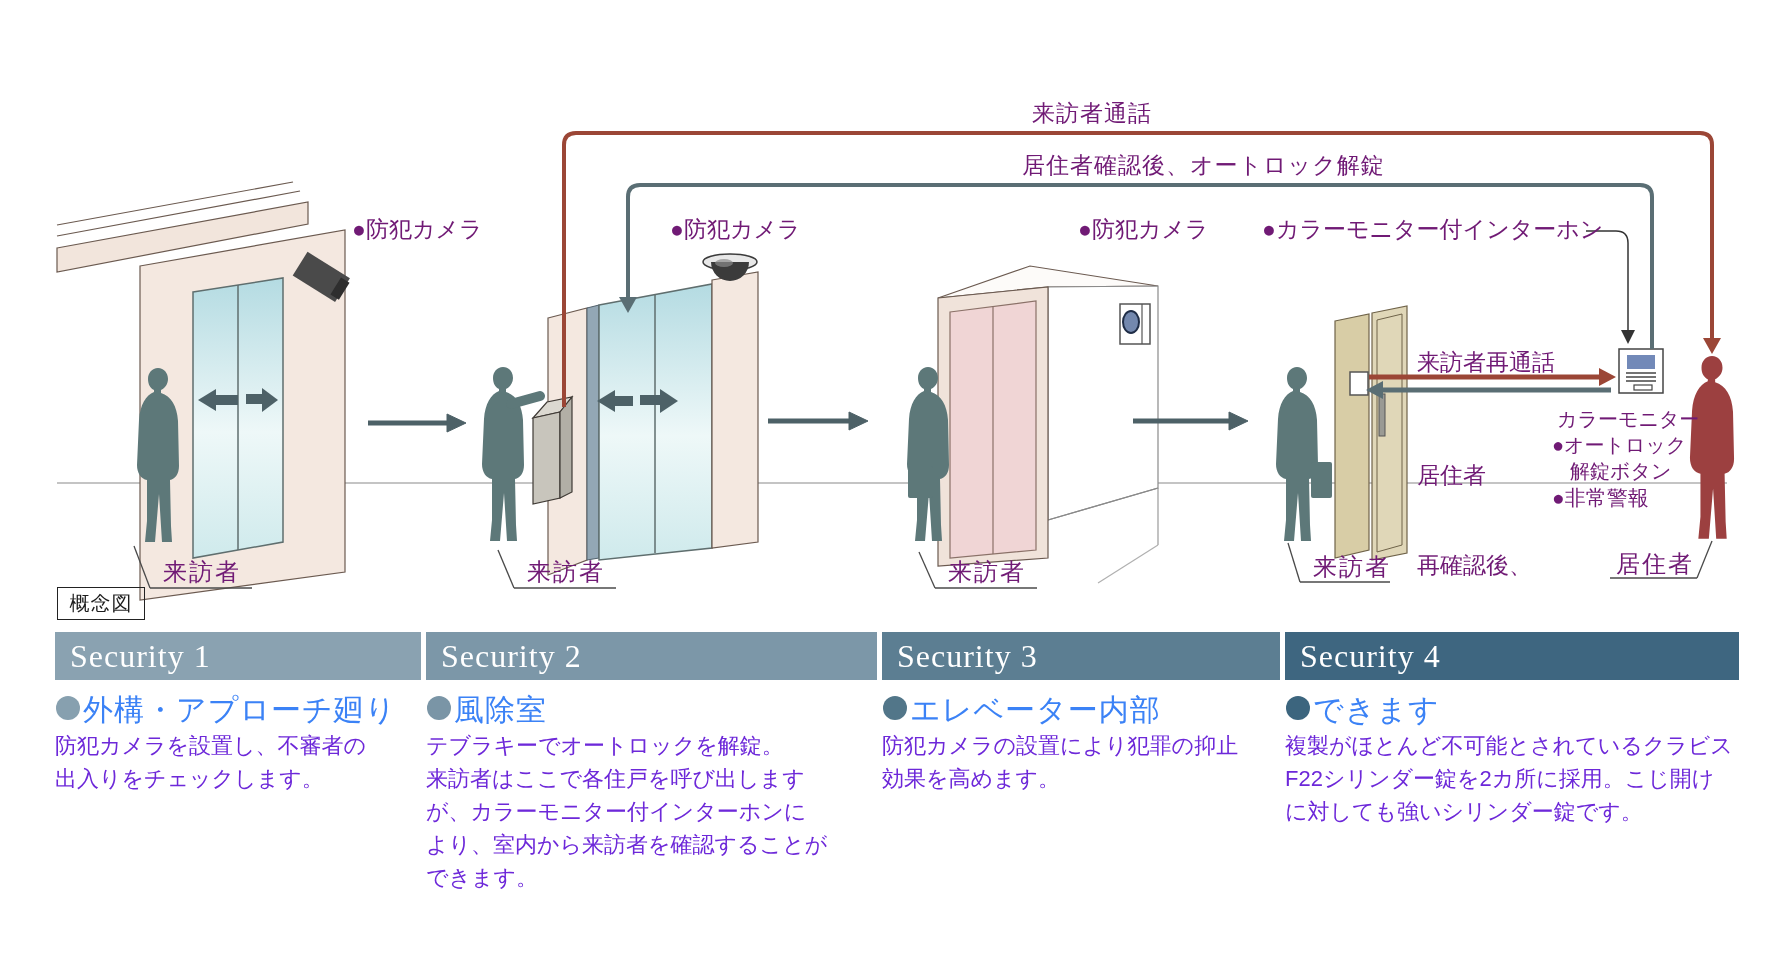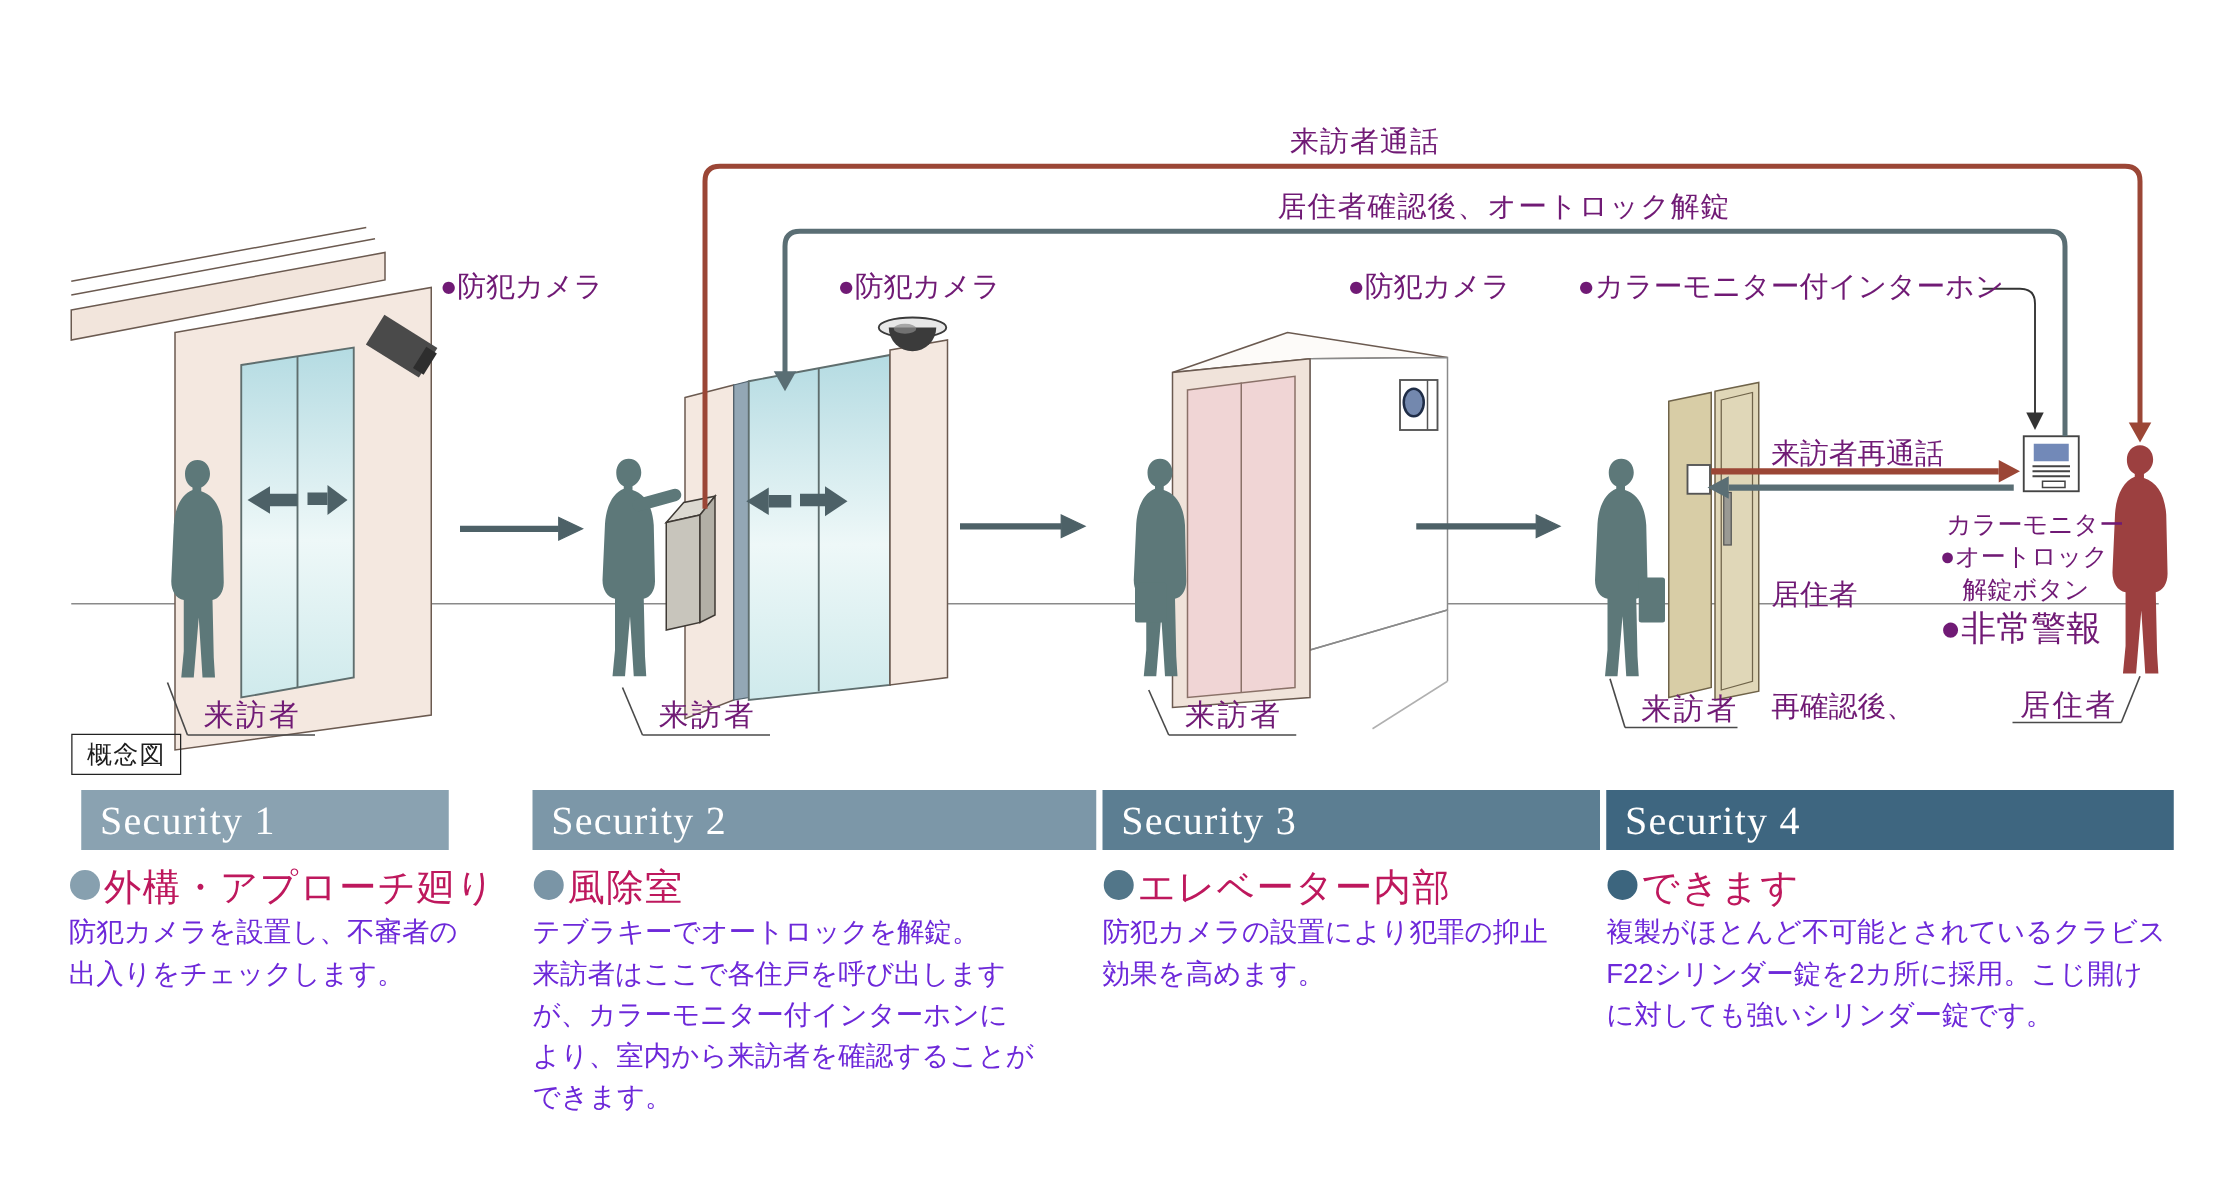--- a/index.html
+++ b/index.html
@@ -14,21 +14,21 @@
   .cam-lbl{font-size:23px;}
   .small-lbl{font-size:20px;}
   .person-lbl{font-size:24px;letter-spacing:2px;}
   .gainen{position:absolute;left:57px;top:587px;width:86px;height:31px;border:1.5px solid #222;
           font-size:20px;display:flex;align-items:center;justify-content:center;letter-spacing:1px;}
   .multiline{line-height:30px;}
   .band{position:absolute;top:632px;height:48px;display:flex;align-items:center;}
   .band-text{font-family:"Liberation Serif",serif;font-size:32px;color:#ffffff;padding-left:15px;letter-spacing:1px;}
   .sec-title{position:absolute;top:690px;display:flex;align-items:flex-start;}
   .sec-bullet{width:24px;height:24px;border-radius:50%;margin-top:6px;flex:0 0 auto;}
-  .sec-title-text{font-family:"Liberation Serif",serif;font-size:30px;color:#be185d;margin-left:3px;
+  .sec-title-text{font-family:"Liberation Serif",serif;font-size:30px;color:#3b82f6;margin-left:3px;
                   letter-spacing:1px;white-space:pre;}
   .sec-body{position:absolute;top:729px;font-size:22px;line-height:33px;color:#6d28d9;}
   .sec-body div{white-space:pre;}
 </style>
 </head>
 <body>
 
 <div id="stage">
 
   <svg id="art" width="1792" height="954" viewBox="0 0 1792 954">
@@ -197,31 +197,31 @@
   <div class="lbl gothic cam-lbl" style="left:1417px;top:347px;">来訪者再通話</div>
   <div class="lbl gothic cam-lbl multiline" style="left:1417px;top:400px;">
     <div>居住者</div>
     <div>再確認後、</div>
     <div>解錠</div>
   </div>
 
   <div class="lbl gothic small-lbl" style="left:1557px;top:406px;">カラーモニター</div>
   <div class="lbl gothic small-lbl" style="left:1552px;top:432px;">●オートロック</div>
   <div class="lbl gothic small-lbl" style="left:1570px;top:458px;">解錠ボタン</div>
-  <div class="lbl gothic small-lbl" style="left:1552px;top:484px;font-size:28px;">●非常警報</div>
+  <div class="lbl gothic small-lbl" style="left:1552px;top:484px;font-size:21px;">●非常警報</div>
 
   <div class="lbl gothic person-lbl" style="left:163px;top:556px;">来訪者</div>
   <div class="lbl gothic person-lbl" style="left:527px;top:556px;">来訪者</div>
   <div class="lbl gothic person-lbl" style="left:948px;top:556px;">来訪者</div>
   <div class="lbl gothic person-lbl" style="left:1313px;top:551px;">来訪者</div>
   <div class="lbl gothic person-lbl" style="left:1616px;top:548px;">居住者</div>
 
   <div class="gainen gothic">概念図</div>
 
-  <div class="band" style="left: 65px; width: 294px; background: rgb(138, 162, 177);">
+  <div class="band" style="left: 55px; width: 366px; background: rgb(138, 162, 177);">
     <span class="band-text">Security 1</span>
   </div>
   <div class="sec-title" style="left:56px;">
     <span class="sec-bullet" style="background: rgb(135, 160, 175);"></span>
     <span class="sec-title-text">外構・アプローチ廻り</span>
   </div>
   <div class="sec-body gothic" style="left:55px;width:366px;">
     <div>防犯カメラを設置し、不審者の</div>
     <div>出入りをチェックします。</div>
   </div>

